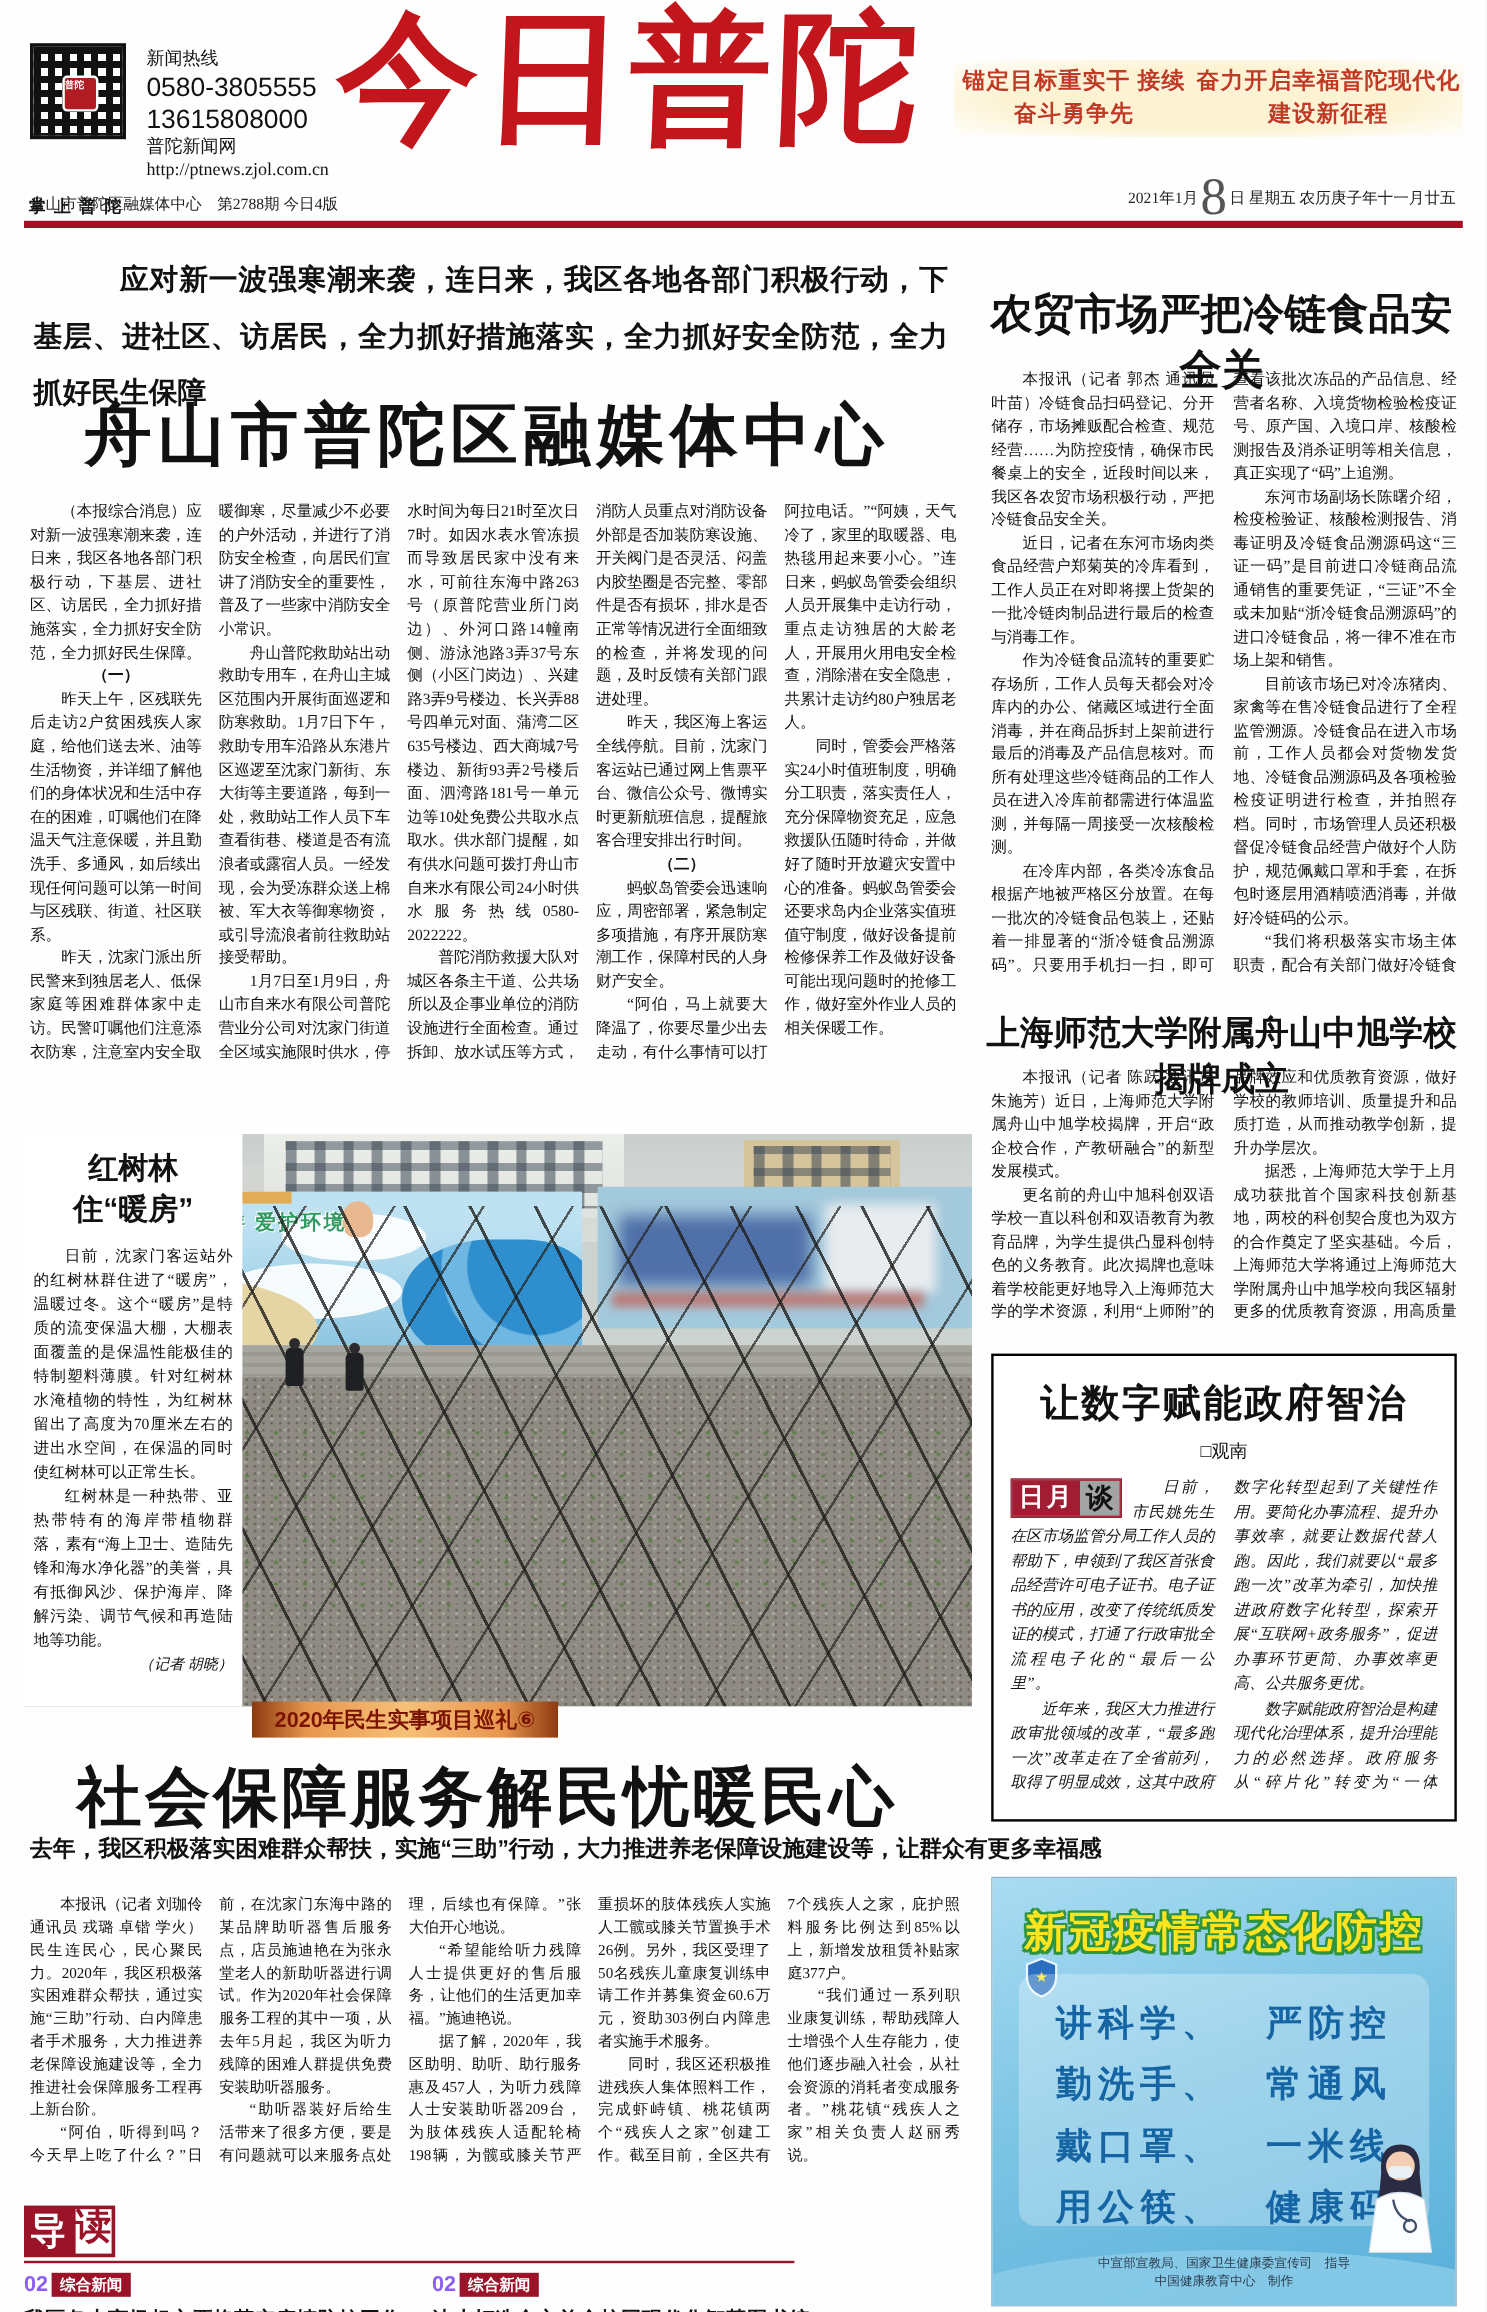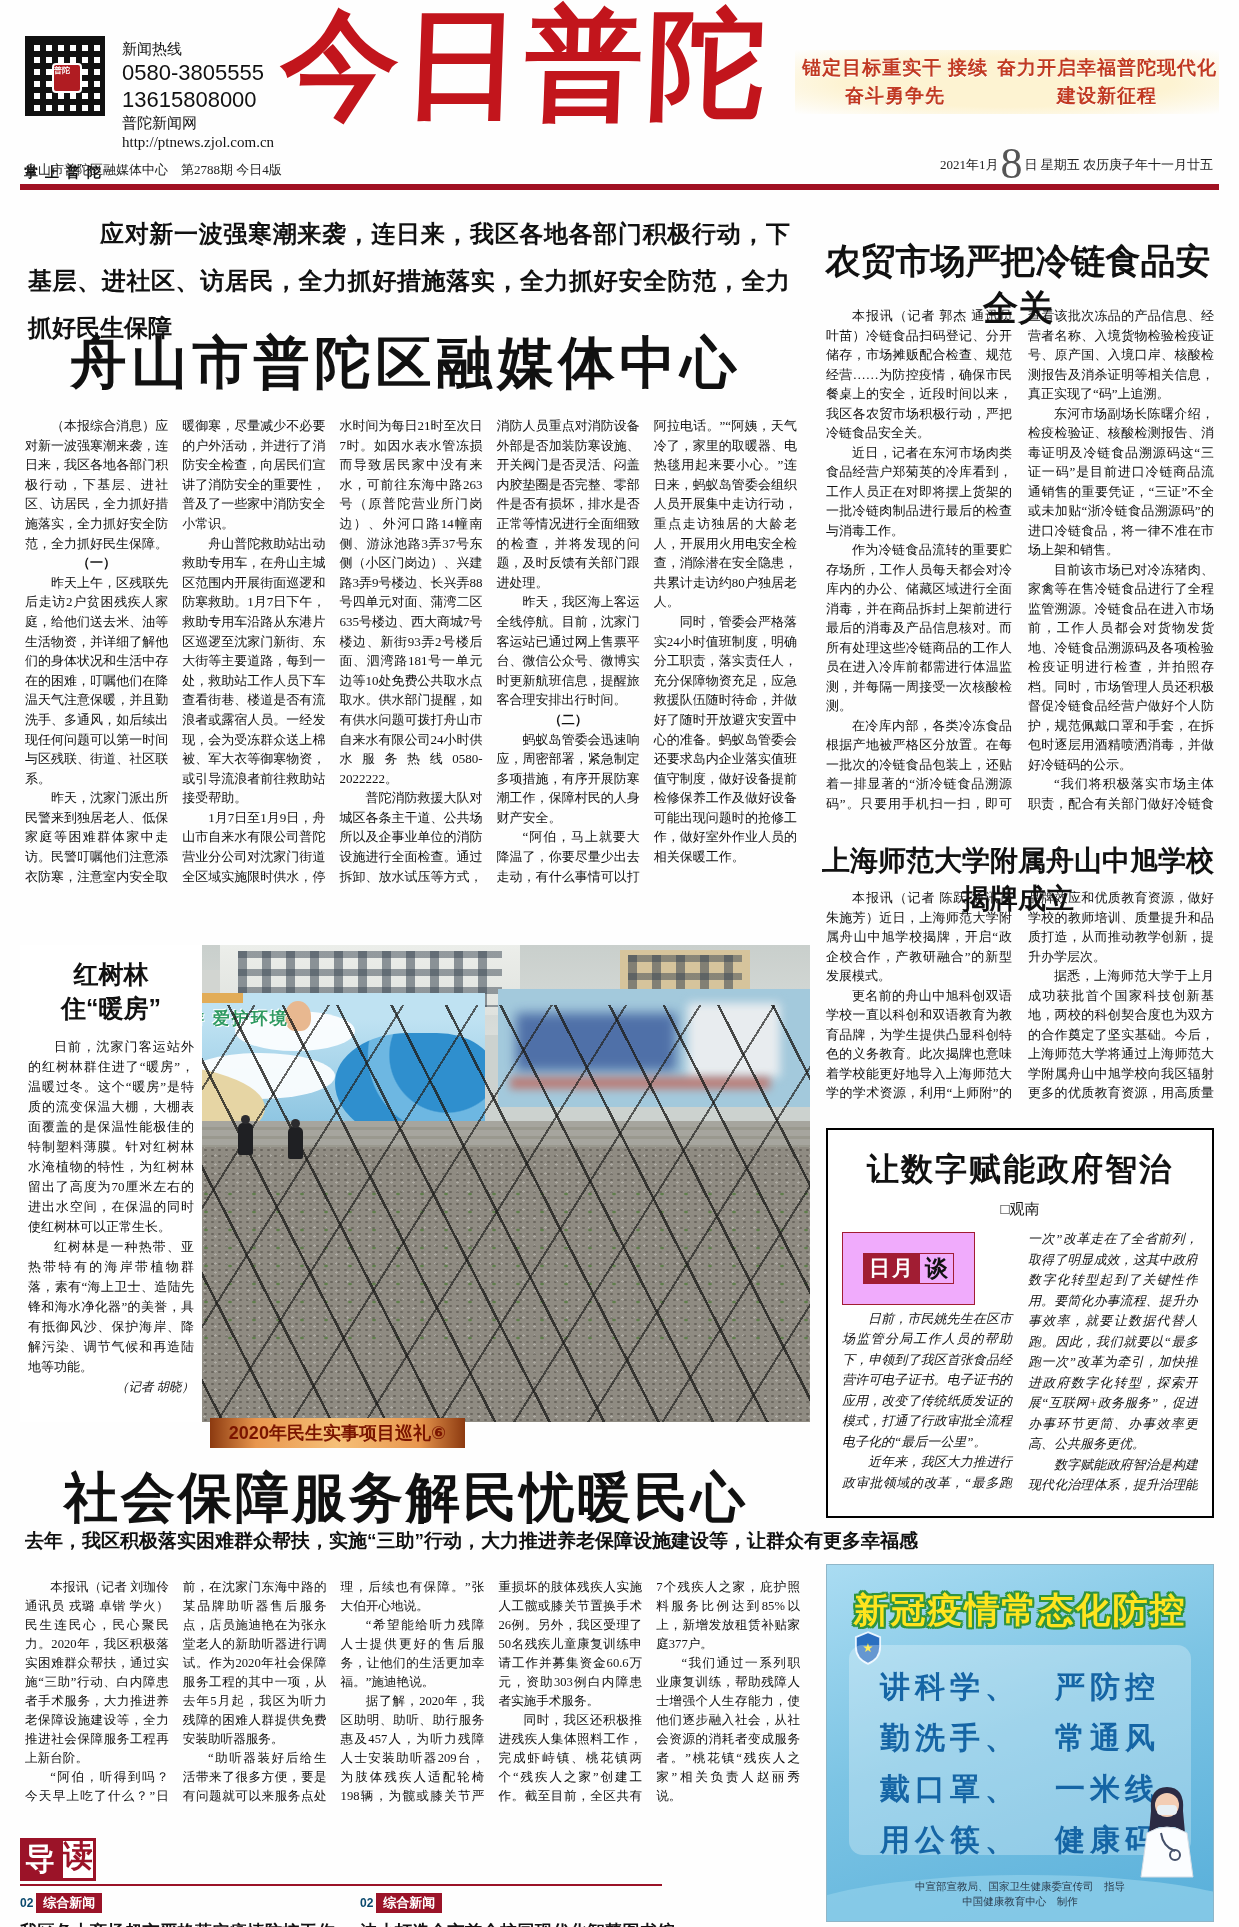--- a/index.html
+++ b/index.html
@@ -91,21 +91,21 @@
   .mangrove-body{font-size:13px;line-height:20px;}
   .mangrove-byline{text-align:right;font-size:12.5px;margin-top:2px;font-style:italic;}
   
   .digital-box{left:826px;top:1128px;width:388px;height:390px;border:2px solid #000;box-sizing:border-box;
       background:#fff;padding:12px 14px;}
   .digital-title{text-align:center;font-size:32px;font-weight:900;letter-spacing:2px;
       font-family:"Liberation Sans","DejaVu Sans",sans-serif;margin-top:6px;}
   .digital-byline{text-align:center;font-size:15px;margin:8px 0 10px;}
   .digital-body{column-count:2;column-gap:16px;font-size:13px;line-height:20.5px;height:278px;
       font-style:italic;}
-  .badge{float:left;border:1px solid #a11d33;padding:20px;margin:3px 8px 4px 0;background:#f0abfc;}
+  .badge{float:left;border:1px solid #a11d33;padding:0;margin:3px 8px 4px 0;background:#a3a3a3;}
   .badge-in{border:1px solid #a11d33;display:flex;align-items:stretch;}
   .badge-red{background:#a11d33;color:#fff;font-size:21px;font-weight:900;padding:4px 5px;letter-spacing:2px;
       font-style:normal;font-family:"Liberation Sans","DejaVu Sans",sans-serif;}
   .badge-talk{color:#111;font-size:23px;font-weight:900;padding:3px 5px;font-style:normal;
       font-family:"Liberation Sans","DejaVu Sans",sans-serif;display:flex;align-items:center;}
   
   .welfare-banner{left:210px;top:1418px;width:255px;height:30px;line-height:30px;text-align:center;
       background:linear-gradient(90deg,#8c3a10,#e8964e 18%,#f6c078 50%,#e8964e 82%,#8c3a10);
       color:#7a1400;font-size:18px;font-weight:900;font-family:"Liberation Sans","DejaVu Sans",sans-serif;}
   .welfare-headline{left:20px;top:1462px;width:772px;text-align:center;font-size:54px;font-weight:900;
@@ -115,21 +115,21 @@
   .welfare-body{left:25px;top:1578px;width:775px;height:228px;column-count:5;column-gap:14px;
       font-size:12.6px;line-height:19px;}
   
   .daodu{left:20px;top:1838px;display:flex;font-size:30px;font-weight:900;
       font-family:"Liberation Sans","DejaVu Sans",sans-serif;}
   .daodu .d1{background:#9b1328;color:#fff;padding:1px 5px;}
   .daodu .d2{background:#fff;color:#9b1328;border:3px solid #9b1328;padding:-2px 3px;line-height:30px;}
   .daodu-rule{left:20px;top:1884px;width:642px;height:2px;background:#9b1328;}
   .teaser{top:1893px;}
   .teaser .tag{display:inline-flex;align-items:center;font-family:"Liberation Sans","DejaVu Sans",sans-serif;}
-  .teaser .tag .num{color:#0c4a6e;font-weight:900;font-size:12px;margin-right:3px;}
+  .teaser .tag .num{color:#8b5cf6;font-weight:900;font-size:18px;margin-right:3px;}
   .teaser .tag .txt{background:#9b1328;color:#fff;font-size:13px;padding:1px 7px;font-weight:bold;}
   .teaser h3{margin:7px 0 0;font-size:17px;font-weight:900;letter-spacing:.5px;
       font-family:"Liberation Sans","DejaVu Sans",sans-serif;}
   
   .poster{left:826px;top:1564px;width:388px;height:358px;border:1px solid #8fb6c8;box-sizing:border-box;
       background:linear-gradient(160deg,#aadcf2,#7cc4e4 45%,#58afda);overflow:hidden;}
   .poster::after{content:"";position:absolute;left:-40px;bottom:-44px;width:480px;height:90px;
       background:#8ccde8;border-radius:50%;opacity:.8;}
   .poster-title{position:absolute;left:0;top:22px;width:100%;text-align:center;font-size:35px;font-weight:900;
       color:#ffe41e;letter-spacing:2px;font-family:"Liberation Sans","DejaVu Sans",sans-serif;

